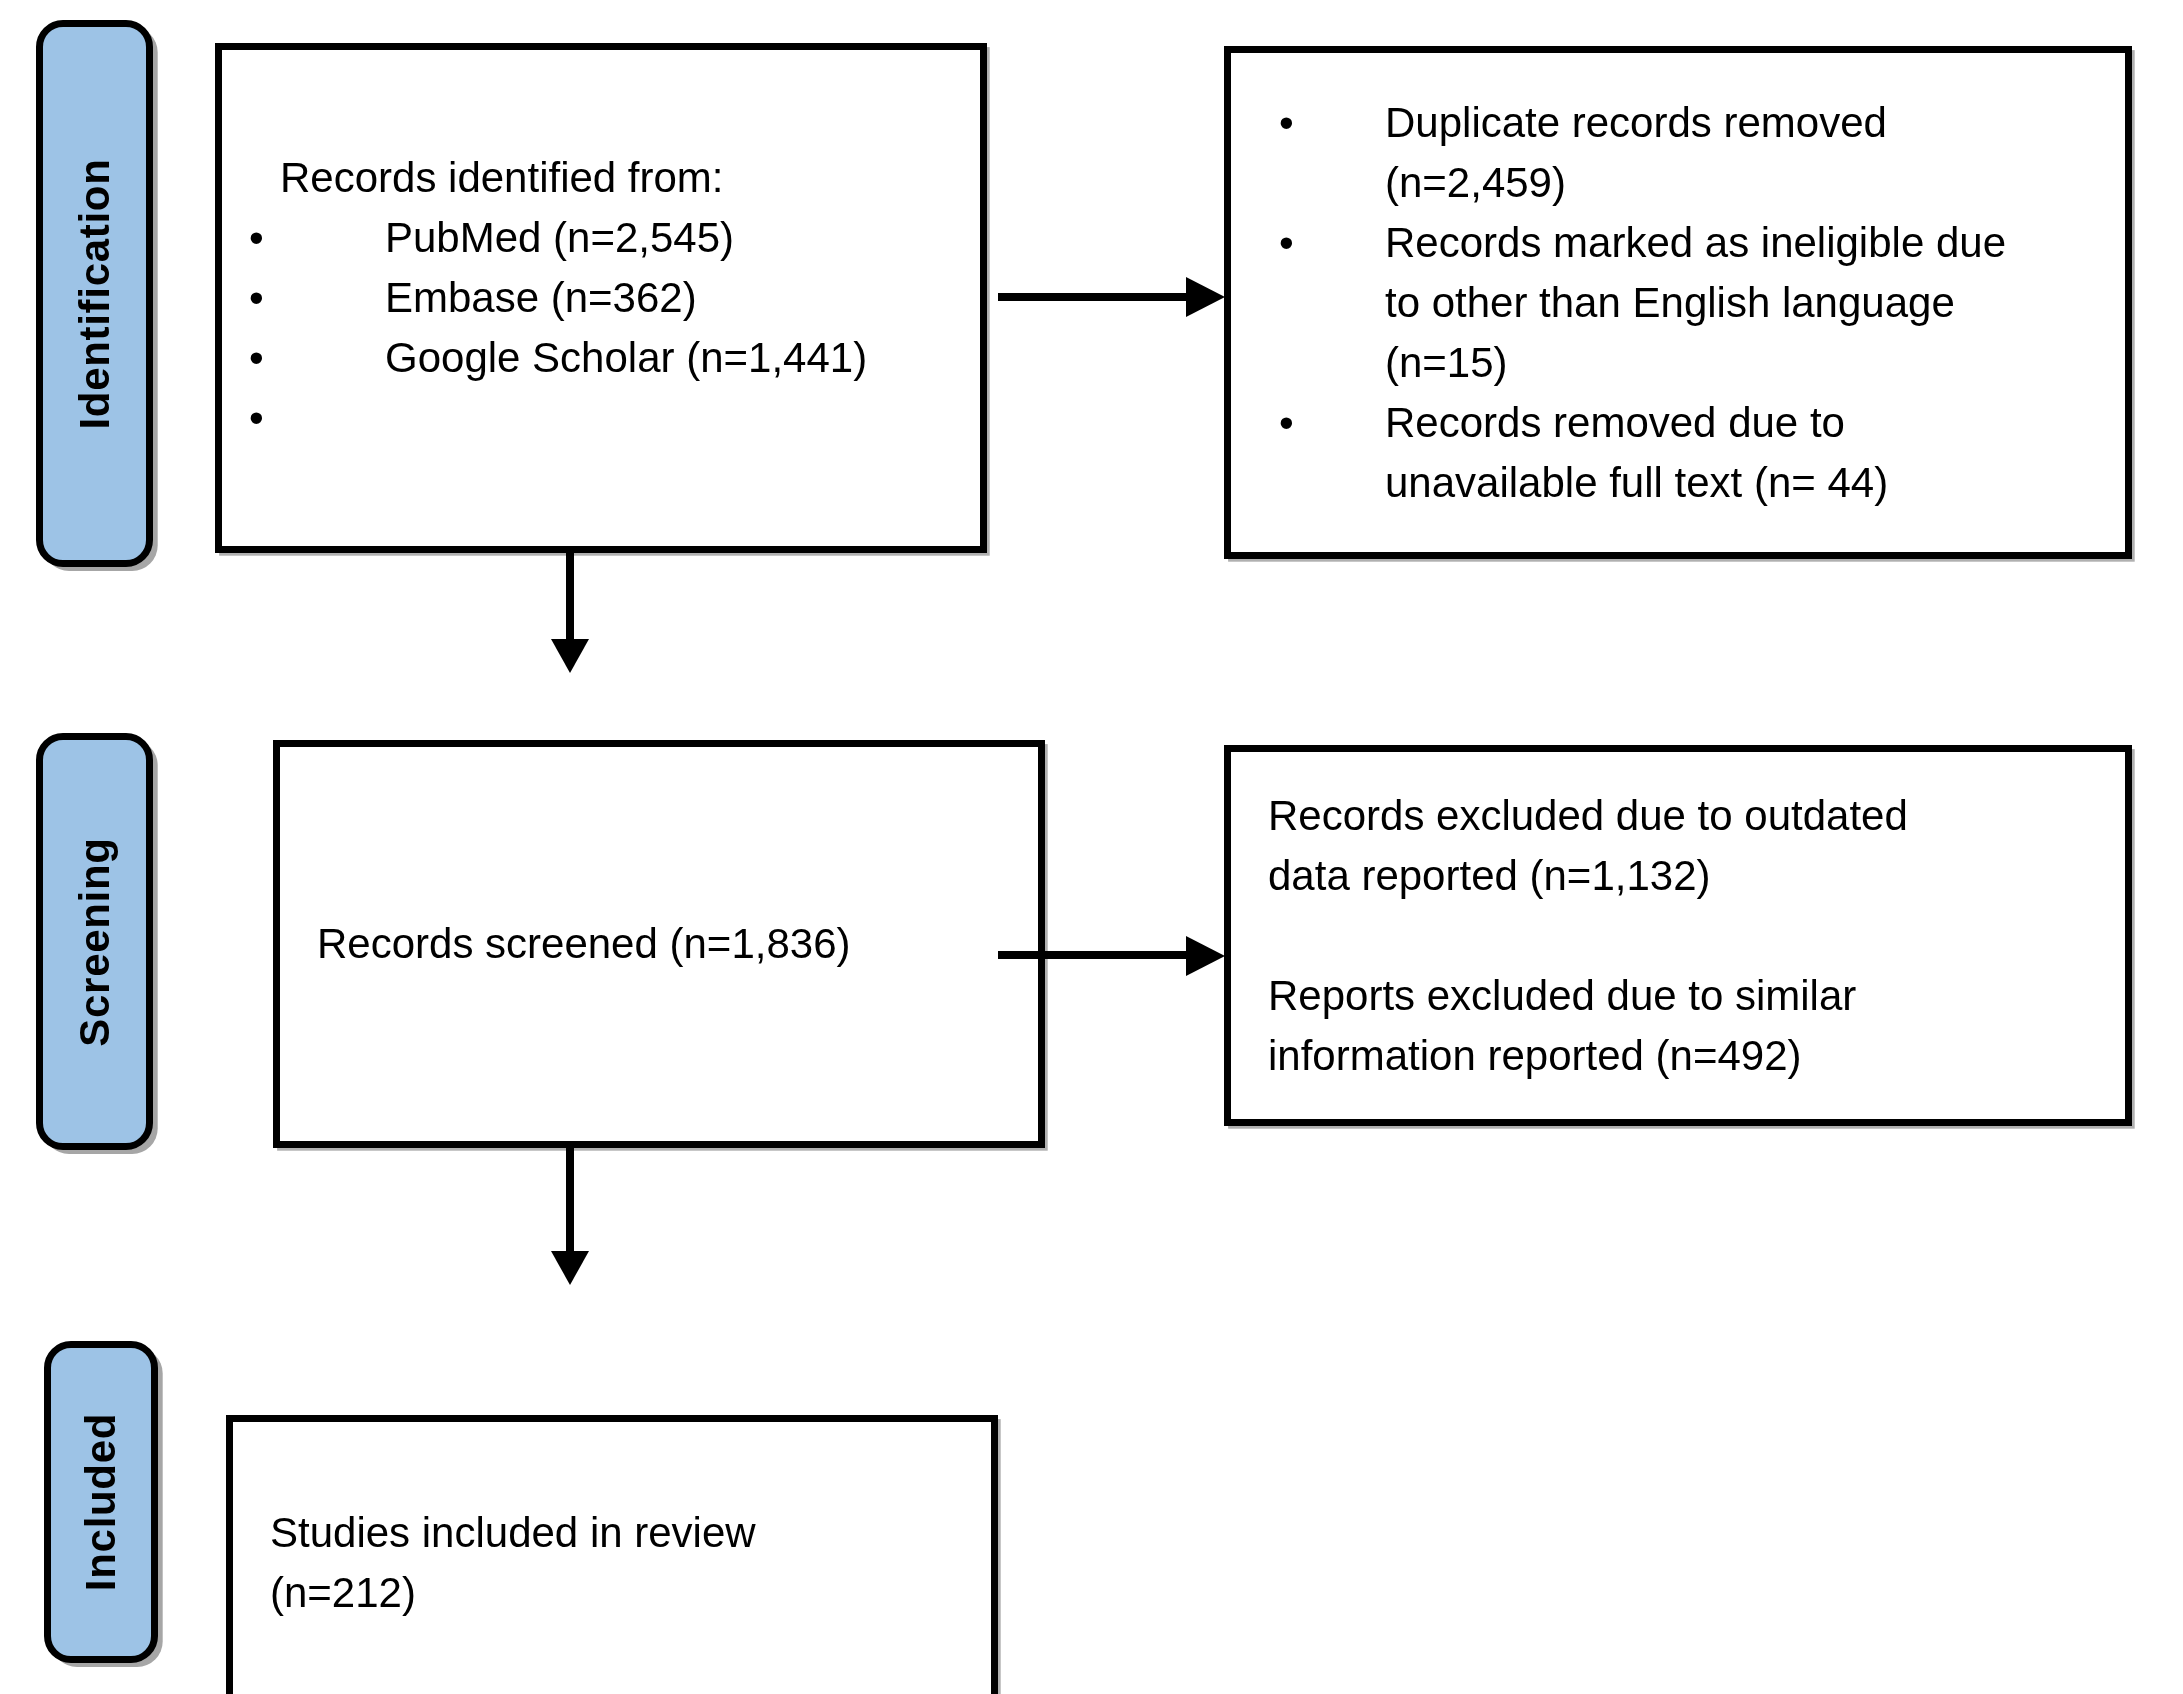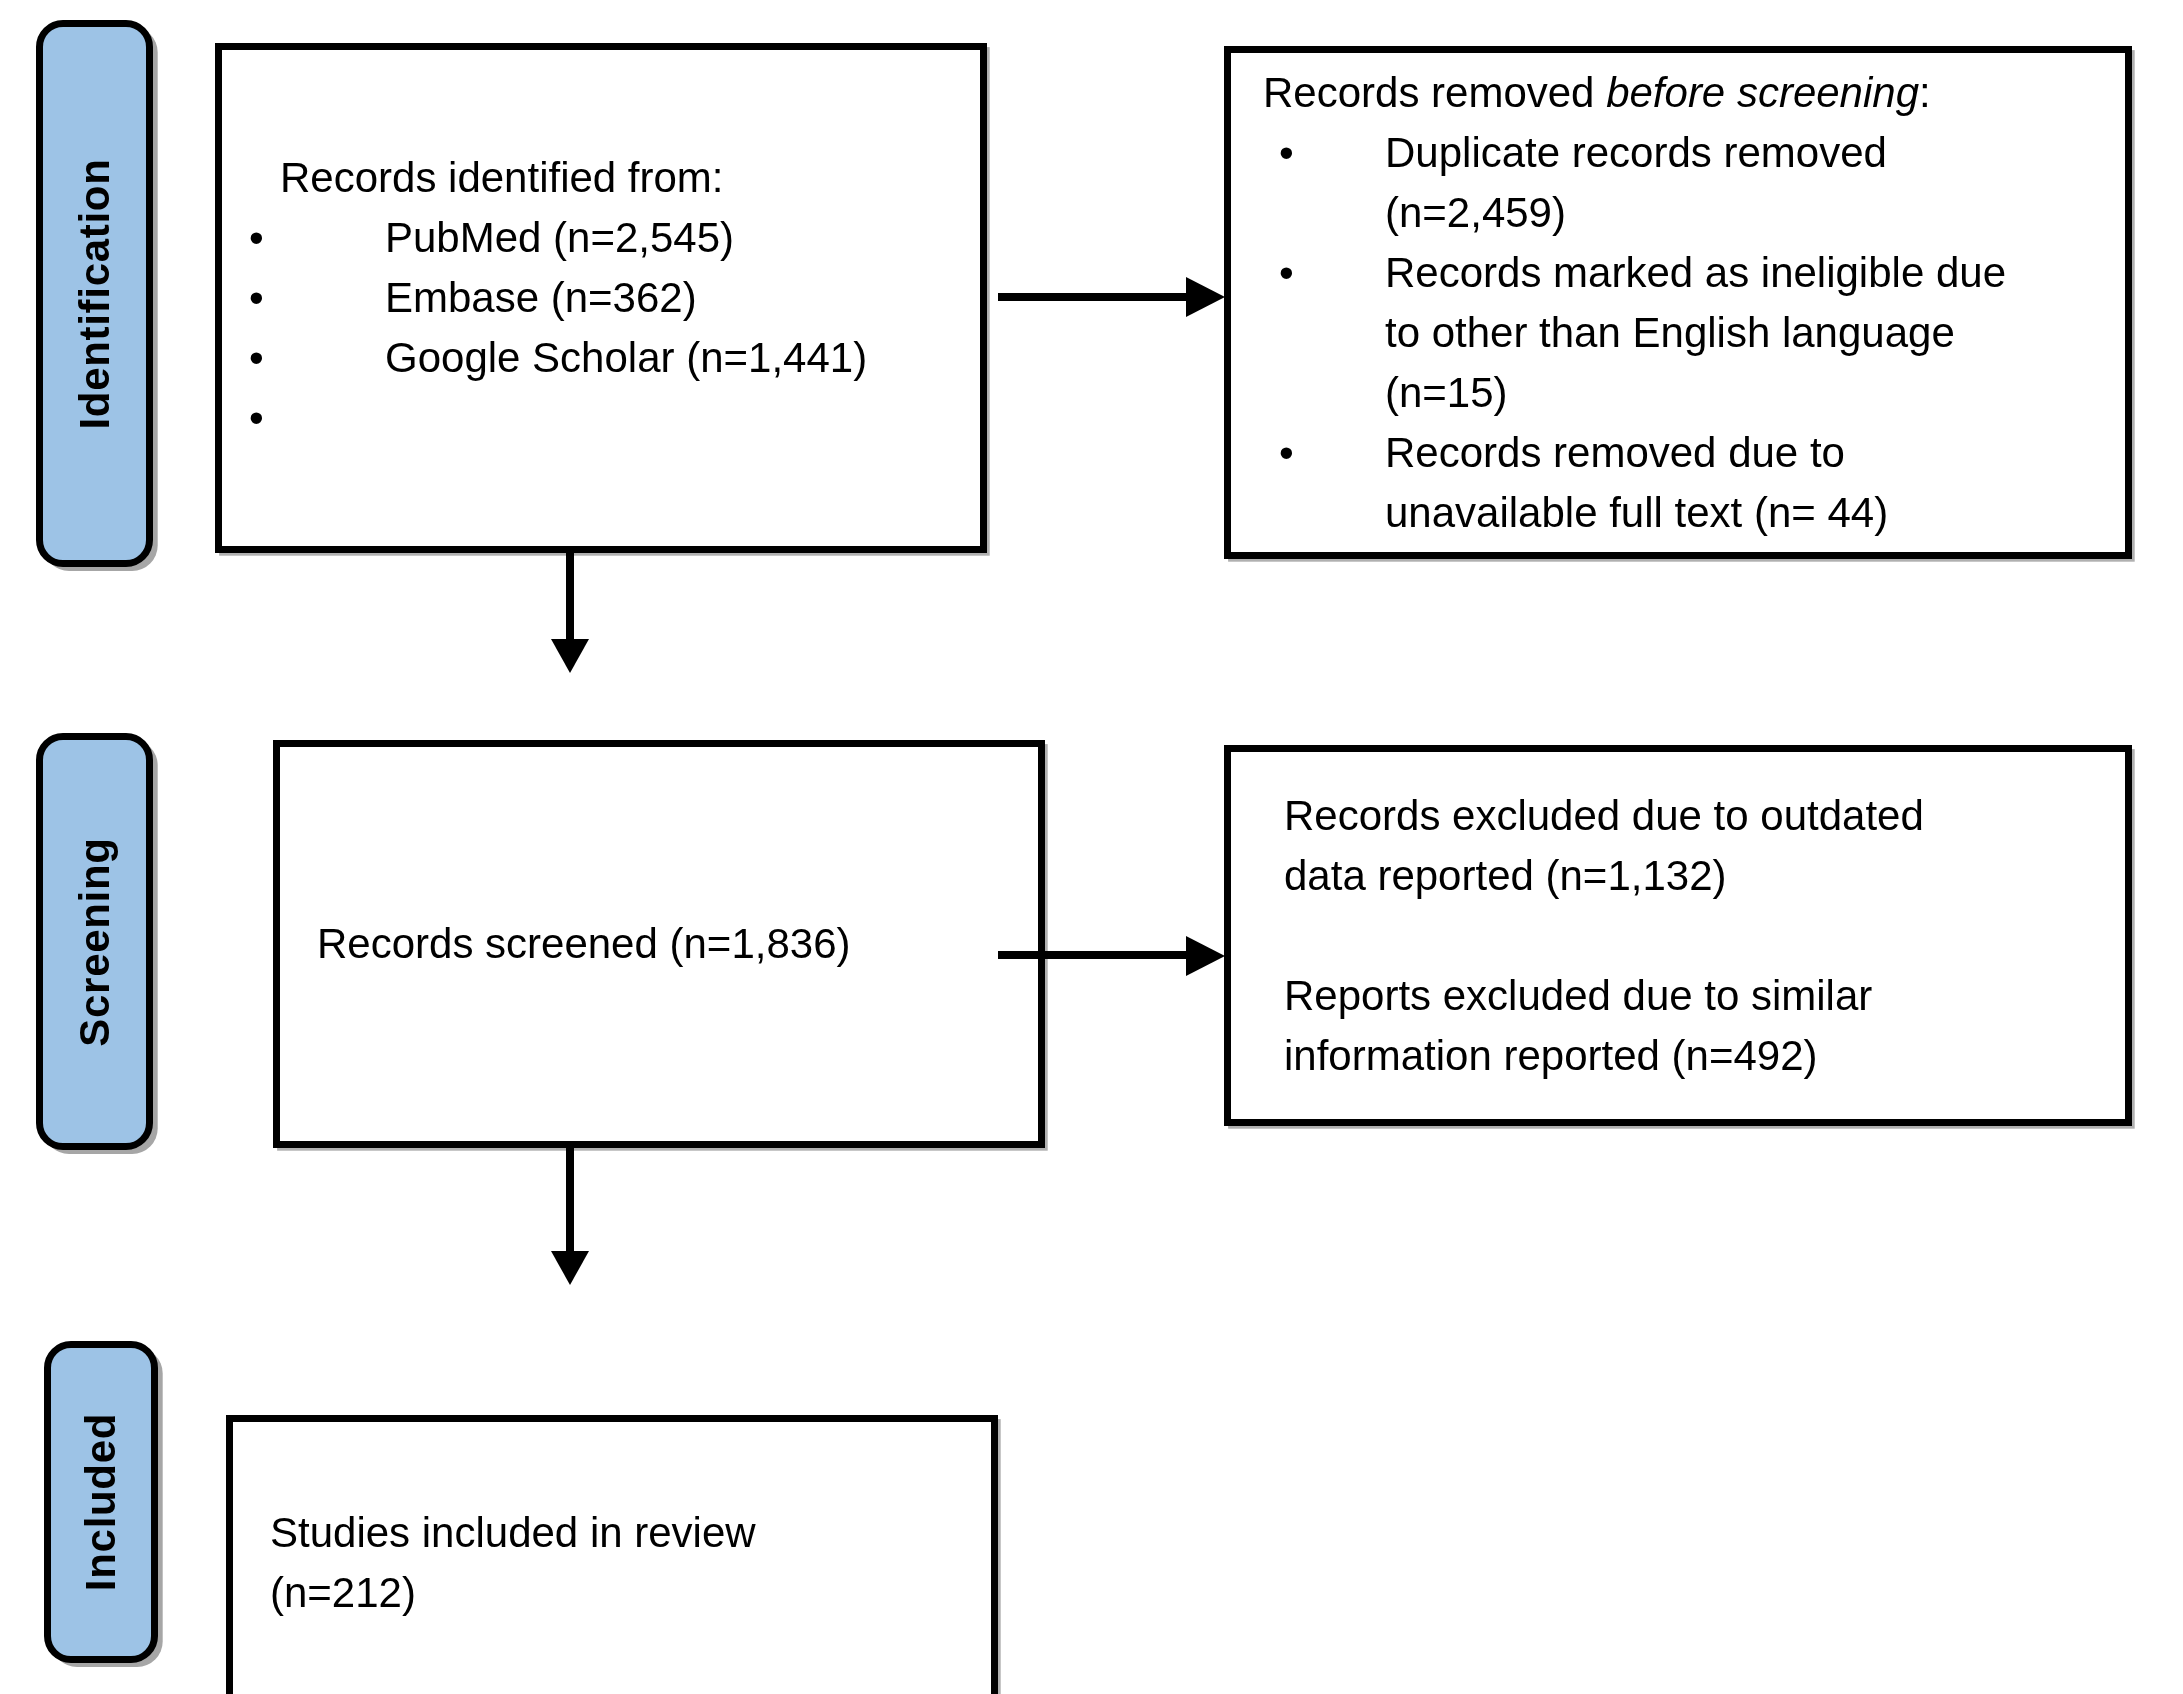--- a/index.html
+++ b/index.html
@@ -61,21 +61,21 @@
   .li { display: flex; align-items: flex-start; }
   .li .dot { flex: 0 0 auto; box-sizing: border-box; }
   .box-identified .li .dot { width: 163px; padding-left: 27px; }
   .box-removed    .li .dot { width: 154px; padding-left: 48px; }
   .li .li-text { flex: 1 1 auto; }
 
   .pre { white-space: pre-line; }
 
   .box-screened .body-text,
   .box-included .body-text { padding-left: 37px; padding-right: 13.6px; }
-  .box-excluded .body-text { padding-left: 37px; padding-right: 3px; margin-left: 16px; }
+  .box-excluded .body-text { padding-left: 37px; padding-right: 3px; }
   .box-excluded .para-gap  { margin-bottom: 60px; }
 
   .italic { font-style: italic; }
 
   
   .shaft-h { position: absolute; height: 8.2px; background: #000000; }
   .shaft-v { position: absolute; width: 8.2px;  background: #000000; }
   .head-right {
     position: absolute; width: 0; height: 0;
     border-top: 20px solid transparent;
@@ -127,23 +127,20 @@
         <span class="dot">•</span>
         <span class="li-text pre">Google Scholar (n=1,441)</span>
       </div>
       <div class="li">
         <span class="dot">•</span>
       </div>
     </div>
   </div>
 
   <div class="fbox box-removed">
-    <div class="title">
-      <span>Records removed </span><span class="italic">before screening</span><span>:</span>
-    </div>
     <div>
       <div class="li">
         <span class="dot">•</span>
         <span class="li-text pre">Duplicate records removed
 (n=2,459)</span>
       </div>
       <div class="li">
         <span class="dot">•</span>
         <span class="li-text pre">Records marked as ineligible due
 to other than English language

